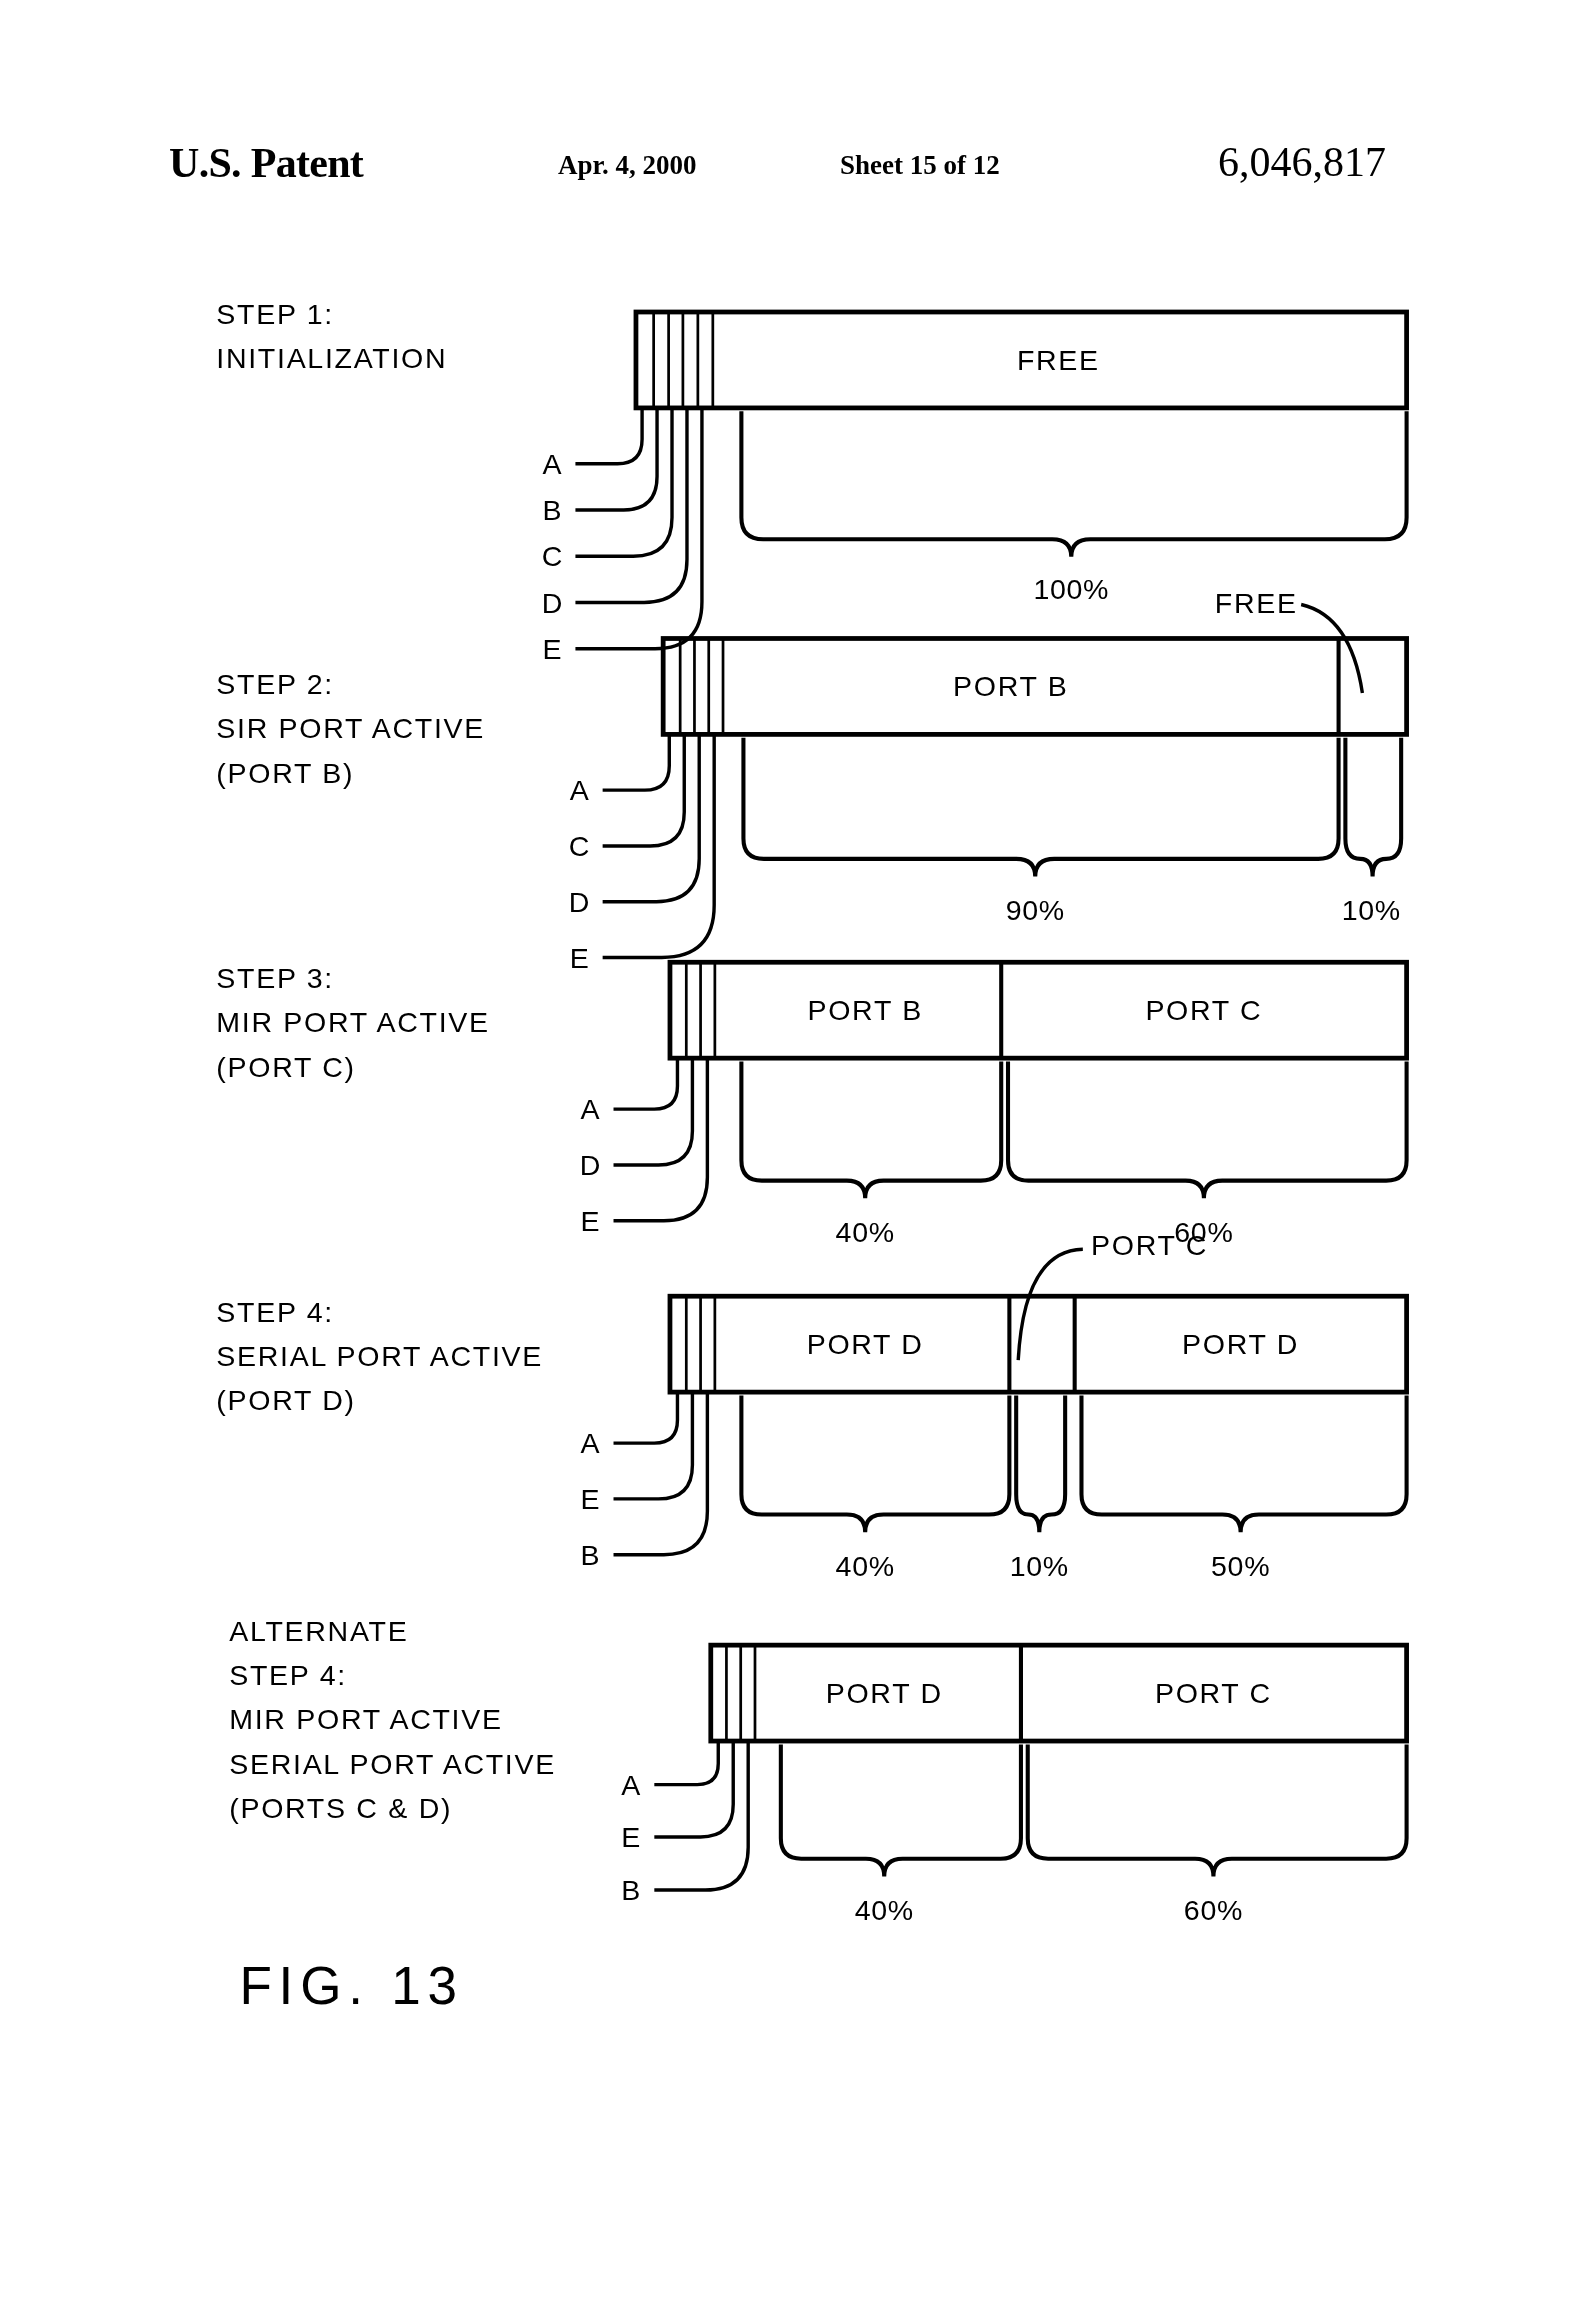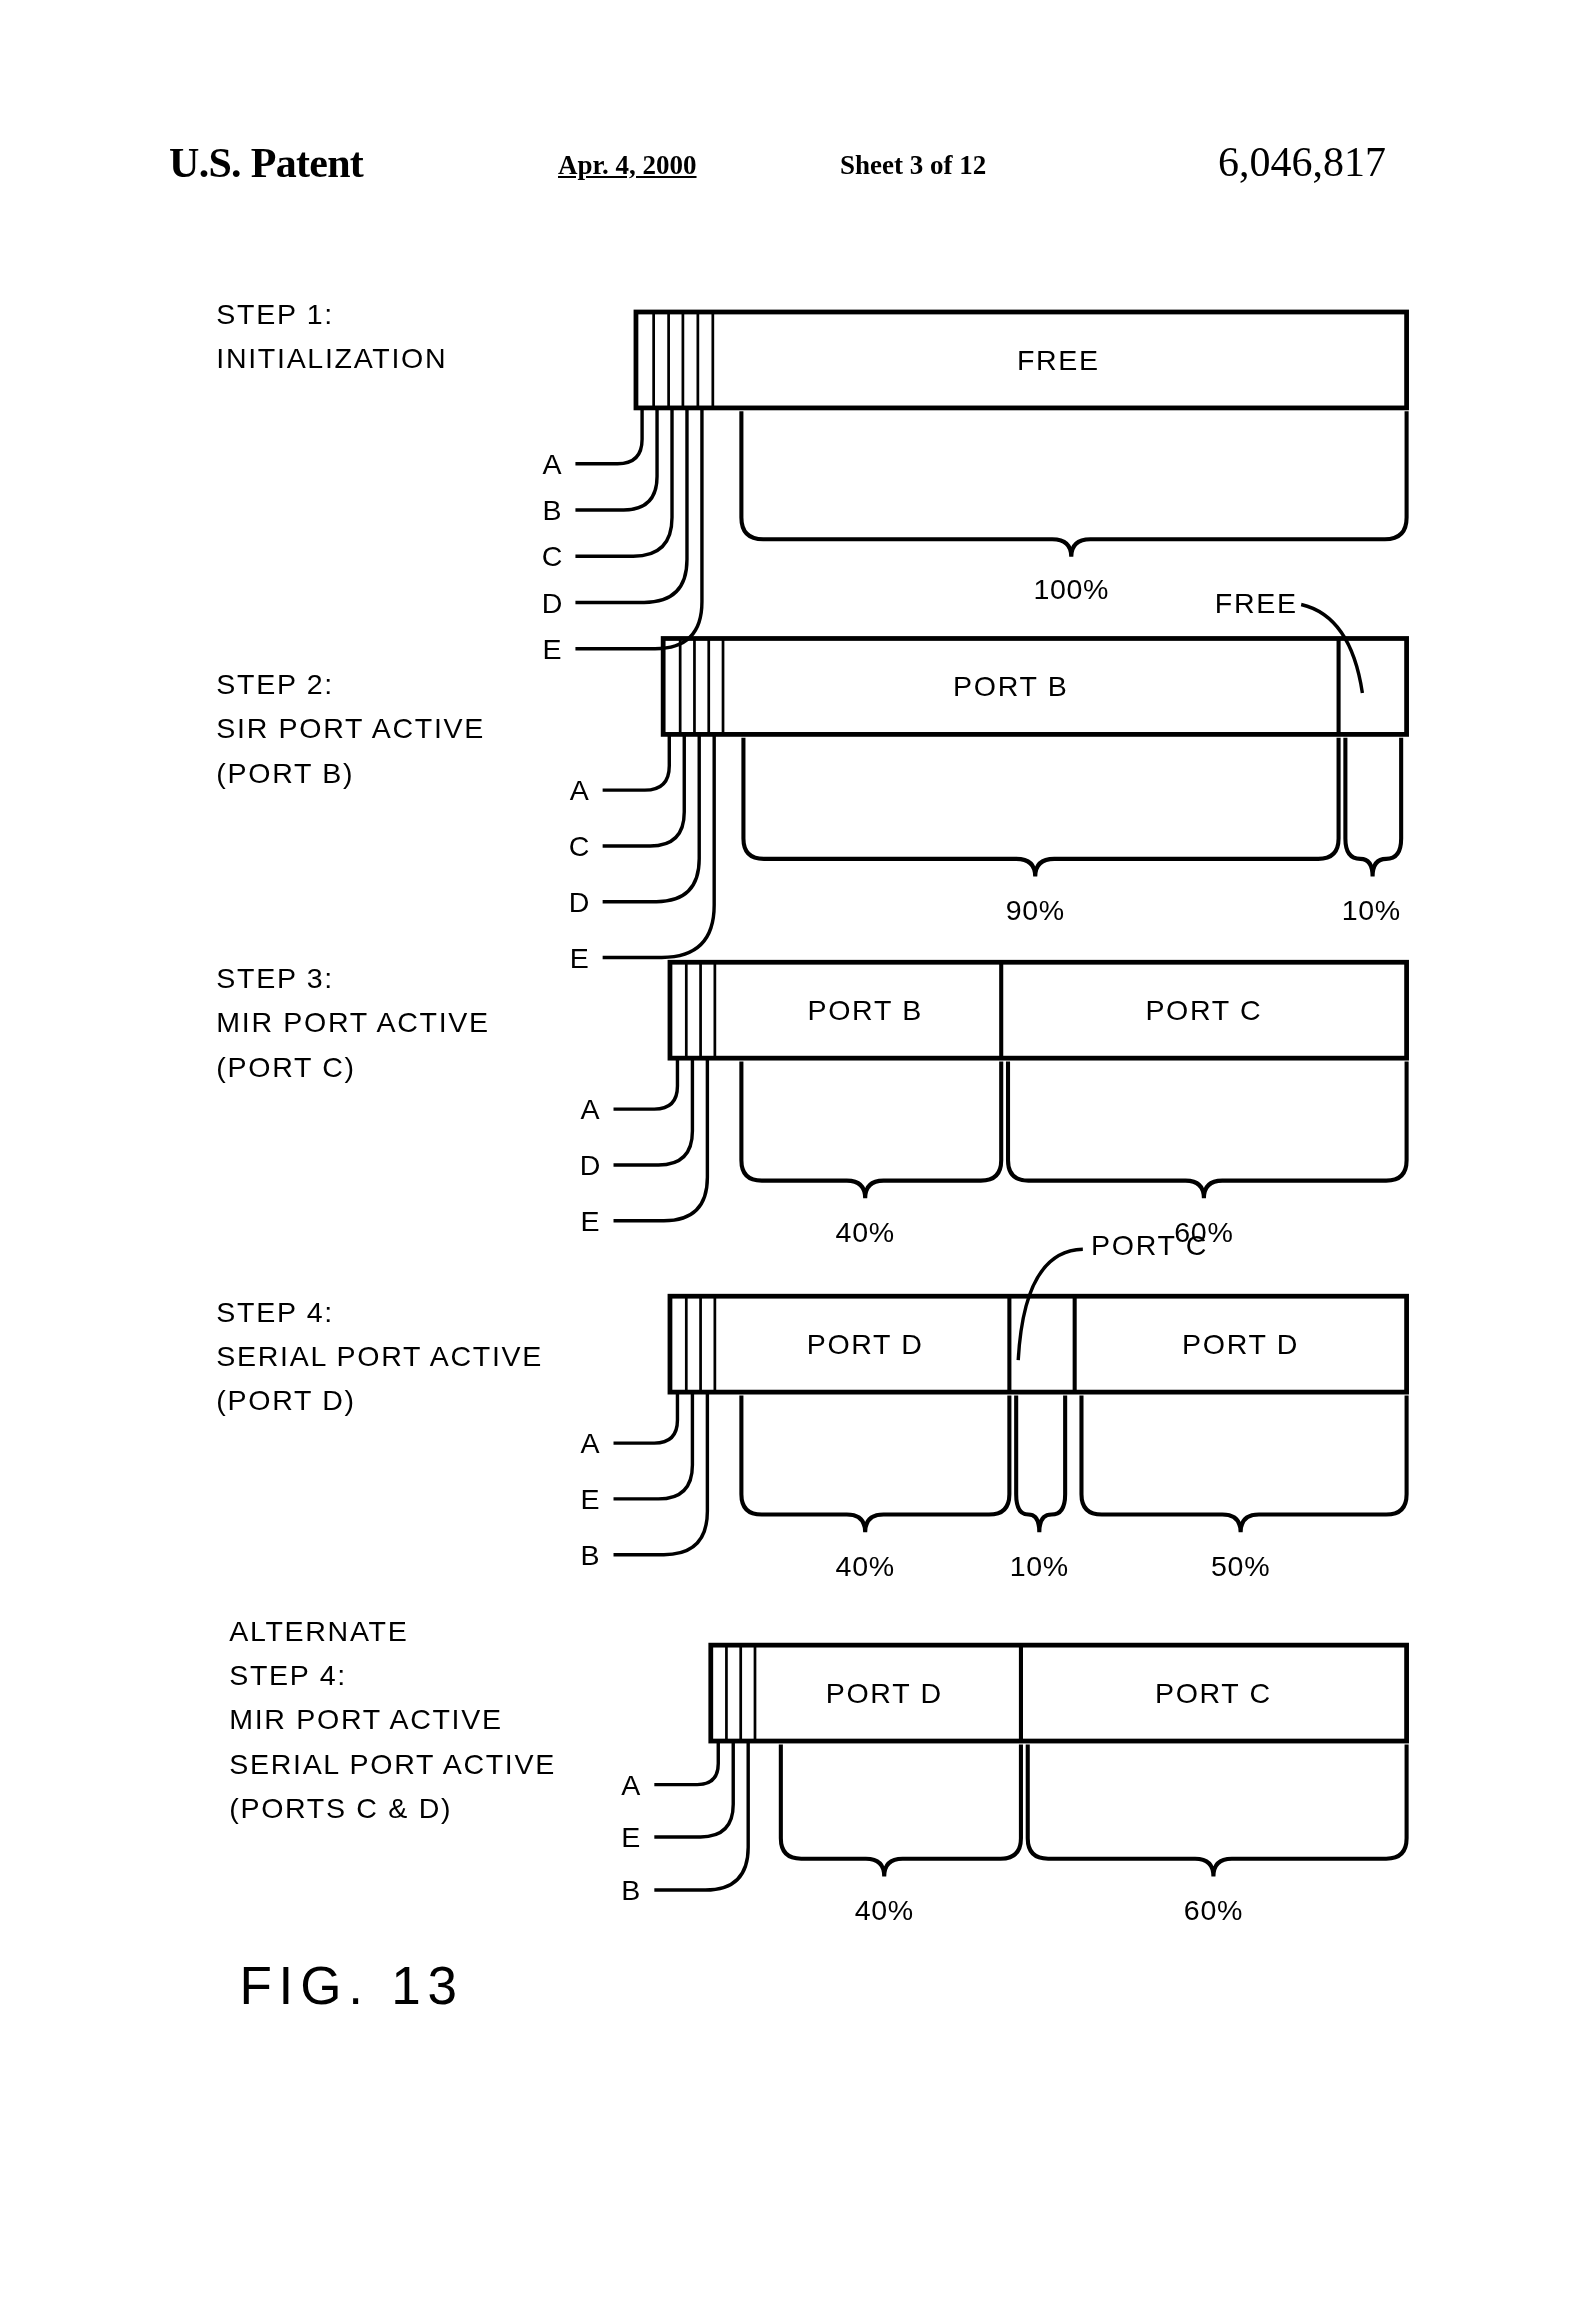--- a/index.html
+++ b/index.html
@@ -3,21 +3,21 @@
 <meta charset="utf-8">
 <style>
   html,body{margin:0;padding:0;background:#ffffff;}
   body{width:1578px;height:2319px;font-family:"Liberation Sans",sans-serif;color:#000;position:relative;overflow:hidden;}
 
   #sheet{position:absolute;inset:0;width:1578px;height:2319px;border-radius:13px;}
 
   
   .hdr{position:absolute;top:139px;left:0;width:1578px;height:61px;}
   .hdr-patent{position:absolute;left:169px;top:0;font-family:"Liberation Serif",serif;font-weight:bold;font-size:42px;letter-spacing:-0.7px;white-space:nowrap;}
-  .hdr-date{position:absolute;left:558px;top:11px;font-family:"Liberation Serif",serif;font-weight:bold;font-size:27px;white-space:nowrap;text-decoration:underline;}
+  .hdr-date{position:absolute;left:558px;top:11px;font-family:"Liberation Serif",serif;font-weight:bold;font-size:27px;white-space:nowrap;}
   .hdr-sheet{position:absolute;left:840px;top:11px;font-family:"Liberation Serif",serif;font-weight:bold;font-size:27px;white-space:nowrap;}
   .hdr-num{position:absolute;left:1218px;top:-1.4px;font-family:"Liberation Serif",serif;font-weight:normal;font-size:42px;letter-spacing:0px;white-space:nowrap;}
 
   
   #fig{position:absolute;left:0;top:0;width:1578px;height:2319px;}
   #fig text{font-family:"Liberation Sans",sans-serif;fill:#000;}
   .t-step{font-size:42px;letter-spacing:2.5px;}
   .t-bar{font-size:42px;letter-spacing:2.5px;text-anchor:middle;}
   .t-pct{font-size:42px;letter-spacing:1px;text-anchor:middle;}
   .t-lbl{font-size:42px;letter-spacing:1px;text-anchor:middle;}
@@ -26,21 +26,21 @@
   .ln{fill:none;stroke:#000;}
 </style>
 </head>
 <body>
 
 <div id="sheet">
 
   <div class="hdr">
     <div class="hdr-patent">U.S. Patent</div>
     <div class="hdr-date">Apr. 4, 2000</div>
-    <div class="hdr-sheet">Sheet 3 of 12</div>
+    <div class="hdr-sheet">Sheet 15 of 12</div>
     <div class="hdr-num">6,046,817</div>
   </div>
 
   <svg id="fig" viewBox="0 0 2320 3408">
 
     <g>
       <text class="t-step" x="318" y="475">STEP 1:</text>
       <text class="t-step" x="318" y="540">INITIALIZATION</text>
 
       <rect class="ln" x="935" y="458" width="1133" height="141" stroke-width="7"></rect>

